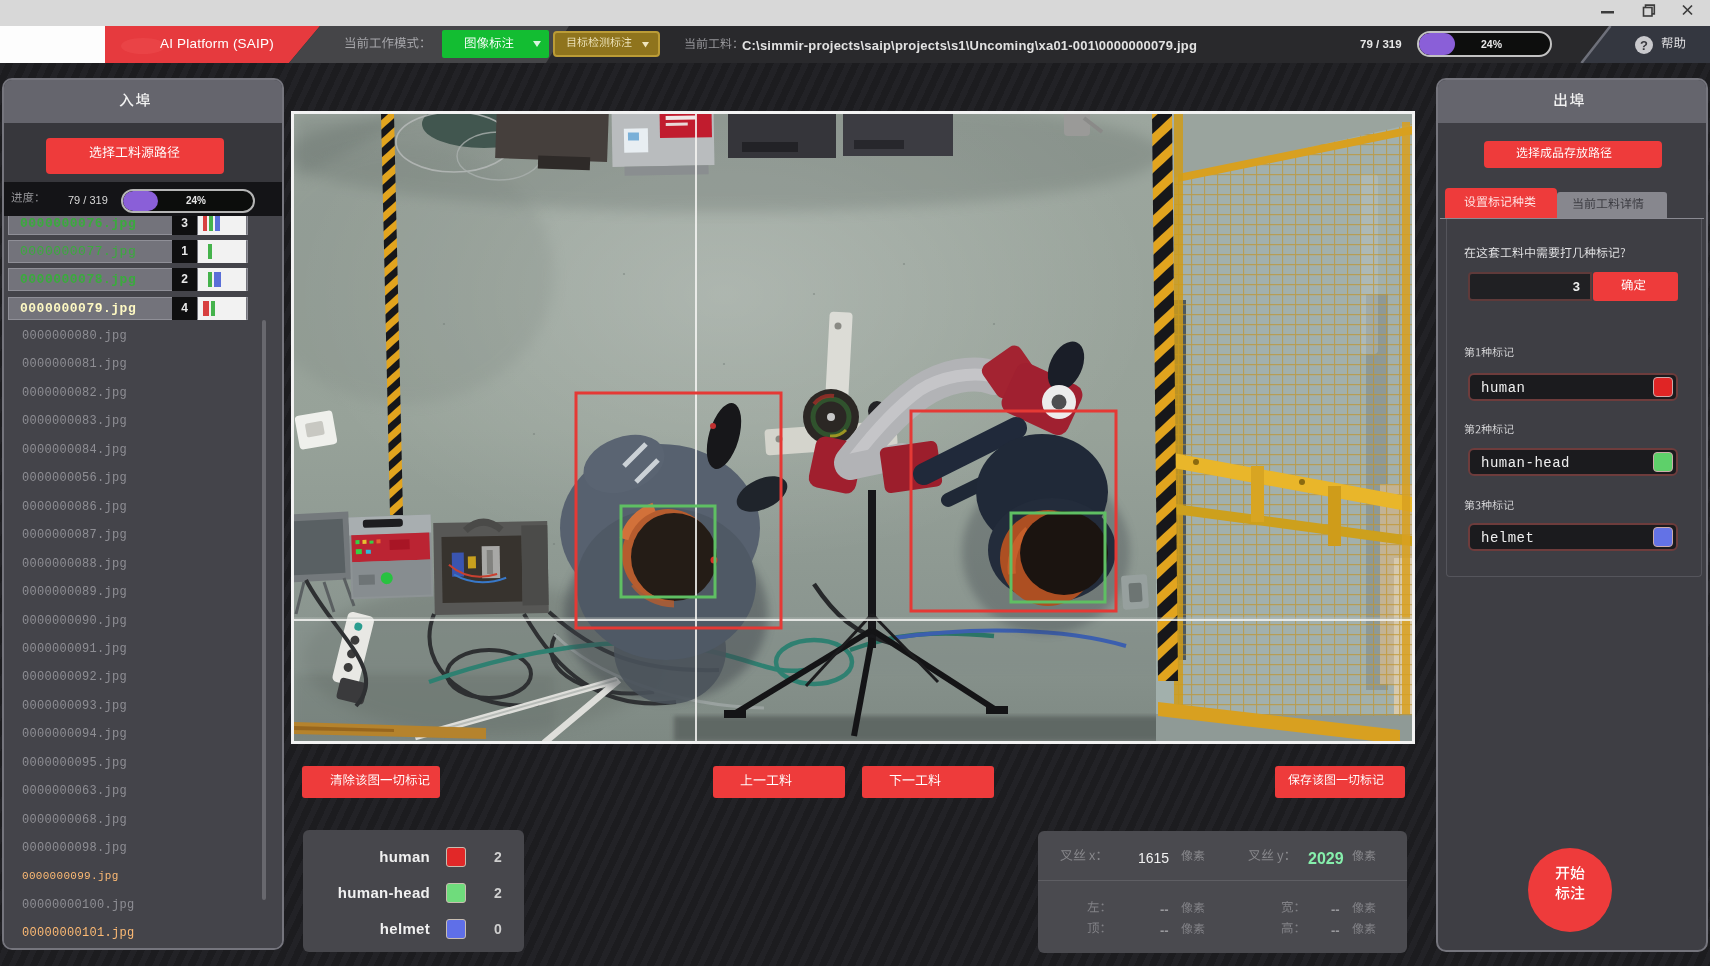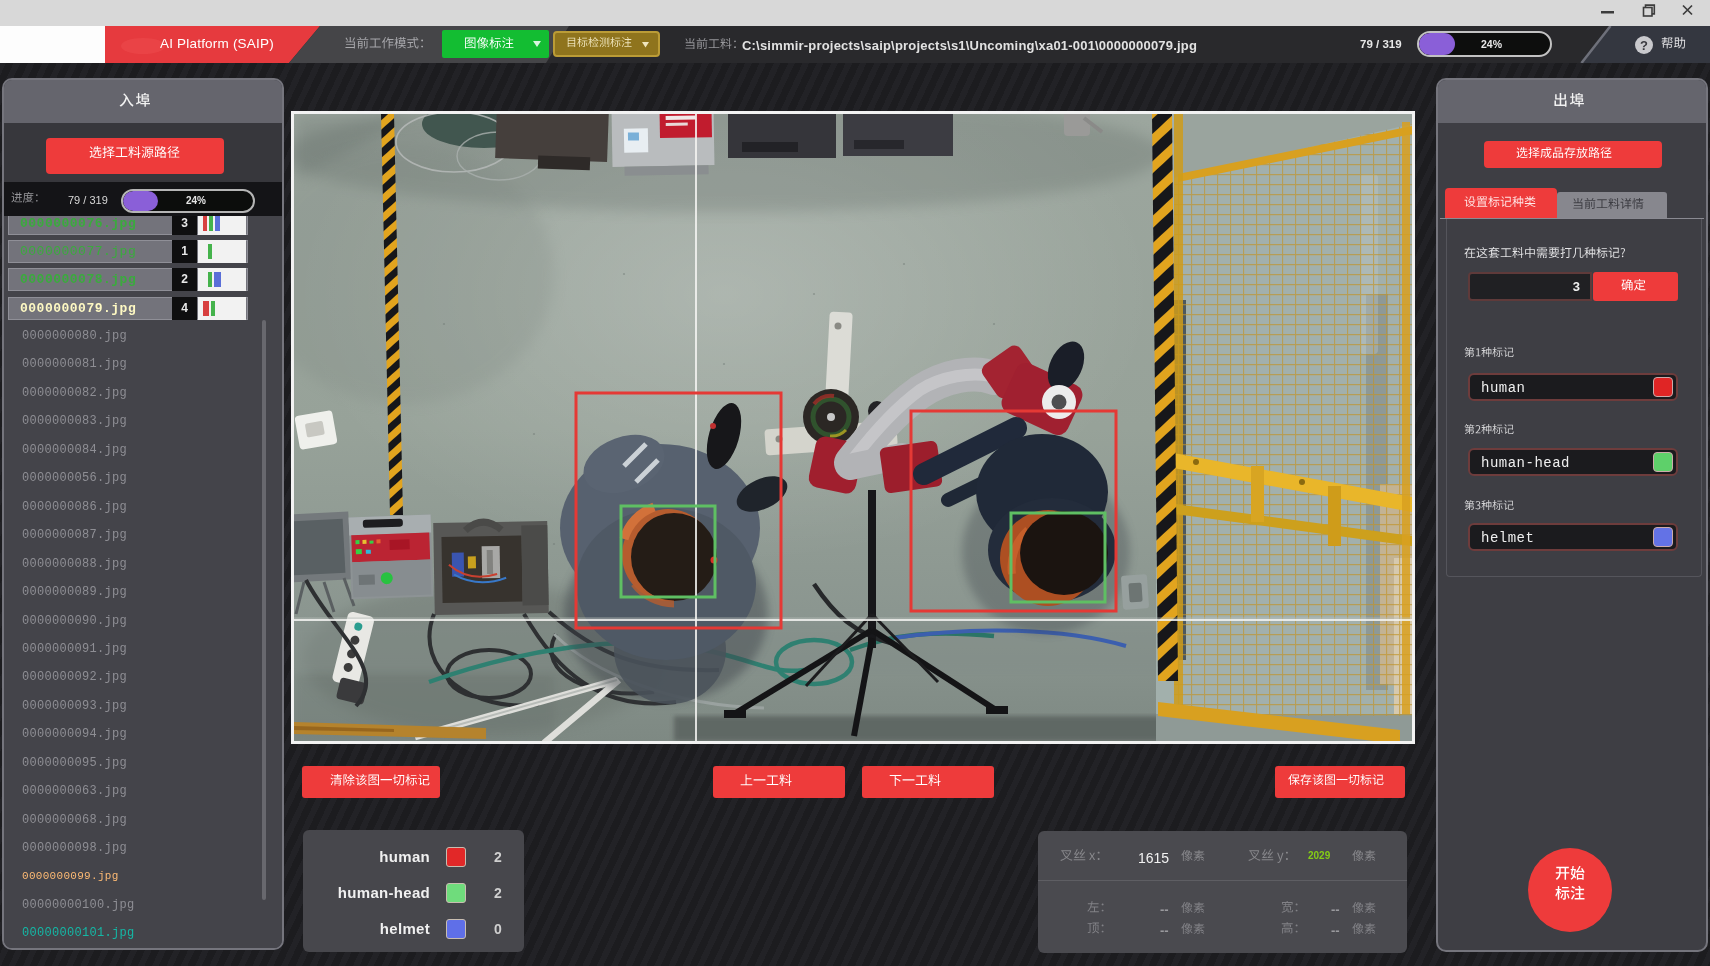--- a/index.html
+++ b/index.html
@@ -129,21 +129,21 @@
     <div class="abs mono" style="left:18px;top:426px;color:#8e8e94;font-size:12px;letter-spacing:.3px">0000000091.jpg</div>
     <div class="abs mono" style="left:18px;top:454px;color:#8e8e94;font-size:12px;letter-spacing:.3px">0000000092.jpg</div>
     <div class="abs mono" style="left:18px;top:483px;color:#8e8e94;font-size:12px;letter-spacing:.3px">0000000093.jpg</div>
     <div class="abs mono" style="left:18px;top:511px;color:#8e8e94;font-size:12px;letter-spacing:.3px">0000000094.jpg</div>
     <div class="abs mono" style="left:18px;top:540px;color:#8e8e94;font-size:12px;letter-spacing:.3px">0000000095.jpg</div>
     <div class="abs mono" style="left:18px;top:568px;color:#8e8e94;font-size:12px;letter-spacing:.3px">0000000063.jpg</div>
     <div class="abs mono" style="left:18px;top:597px;color:#8e8e94;font-size:12px;letter-spacing:.3px">0000000068.jpg</div>
     <div class="abs mono" style="left:18px;top:625px;color:#8e8e94;font-size:12px;letter-spacing:.3px">0000000098.jpg</div>
     <div class="abs mono" style="left:18px;top:654px;color:#fdba74;font-size:11px;letter-spacing:.3px">0000000099.jpg</div>
     <div class="abs mono" style="left:18px;top:682px;color:#8e8e94;font-size:12px;letter-spacing:.3px">00000000100.jpg</div>
-    <div class="abs mono" style="left:18px;top:710px;color:#14b8a6;font-size:12px;letter-spacing:.3px">00000000101.jpg</div>
+    <div class="abs mono" style="left:18px;top:710px;color:#fdba74;font-size:12px;letter-spacing:.3px">00000000101.jpg</div>
     <div class="abs" style="left:258px;top:104px;width:4px;height:580px;background:#68686e;border-radius:2px"></div>
   </div>
 <div class="abs panel" style="left:1436px;top:78px;width:272px;height:874px"></div>
 <div class="abs phead" style="left:1438px;top:80px;width:268px;height:43px;border-radius:8px 8px 0 0"></div>
 <div style="position:absolute;left:1553px;top:93px;line-height:0;"><svg width="35" height="17" viewBox="0 -12.60 35 17" style="overflow:visible">
       <path d="M1.44 -5.14V0.40H11.95V1.24H13.53V-5.16H11.95V-1.00H8.25V-6.02H12.93V-11.34H11.37V-7.41H8.25V-12.64H6.67V-7.41H3.65V-11.34H2.16V-6.02H6.67V-1.00H3.01V-5.14Z M25.43 -12.71C25.33 -12.34 25.12 -11.83 24.91 -11.4H22.48V-3.81H25.43V-2.61H21.27V-1.34H25.43V1.26H26.86V-1.34H30.97V-2.61H26.86V-3.81H30.09V-7.27H23.86V-8.02H29.74V-11.4H26.38C26.59 -11.73 26.82 -12.10 27.01 -12.48ZM23.86 -10.32H28.35V-9.09H23.86ZM23.86 -6.18H28.72V-4.90H23.86ZM16.96 -2.48 17.37 -1.08C18.73 -1.66 20.44 -2.44 22.06 -3.16L21.75 -4.43L20.25 -3.79V-7.75H21.82V-9.09H20.25V-12.57H18.91V-9.09H17.16V-7.75H18.91V-3.25C18.18 -2.95 17.50 -2.68 16.96 -2.48Z" fill="#f2f2f2"></path>
     </svg></div>
 <div class="abs redbtn" style="left:1484px;top:141px;width:178px;height:27px;font-size:12px"></div>
 <div style="position:absolute;left:1516px;top:147px;line-height:0;"><svg width="98" height="13" viewBox="0 -10.08 98 13" style="overflow:visible">
       <path d="M0.73 -9.18C1.42 -8.59 2.24 -7.75 2.59 -7.16L3.33 -7.72C2.95 -8.30 2.12 -9.12 1.41 -9.67ZM5.35 -9.72C5.06 -8.65 4.56 -7.59 3.91 -6.88C4.12 -6.78 4.51 -6.54 4.68 -6.40C4.95 -6.74 5.22 -7.16 5.46 -7.63H7.23V-5.88H3.84V-5.07H6.01C5.80 -3.50 5.31 -2.36 3.51 -1.72C3.70 -1.56 3.97 -1.22 4.06 -0.99C6.08 -1.78 6.68 -3.16 6.91 -5.07H8.14V-2.29C8.14 -1.38 8.35 -1.11 9.25 -1.11C9.43 -1.11 10.24 -1.11 10.42 -1.11C11.18 -1.11 11.42 -1.5 11.50 -3.02C11.25 -3.08 10.88 -3.21 10.71 -3.38C10.68 -2.12 10.63 -1.95 10.33 -1.95C10.16 -1.95 9.50 -1.95 9.38 -1.95C9.07 -1.95 9.03 -1.99 9.03 -2.29V-5.07H11.41V-5.88H8.13V-7.63H10.90V-8.41H8.13V-10.03H7.23V-8.41H5.82C5.97 -8.77 6.10 -9.15 6.21 -9.54ZM3.01 -5.47H0.67V-4.63H2.14V-0.99C1.63 -0.75 1.08 -0.32 0.54 0.18L1.14 0.96C1.82 0.21 2.47 -0.40 2.91 -0.40C3.18 -0.40 3.55 -0.06 4.02 0.22C4.81 0.69 5.80 0.81 7.2 0.81C8.37 0.81 10.40 0.75 11.34 0.69C11.35 0.43 11.49 -0.01 11.59 -0.24C10.40 -0.12 8.58 -0.03 7.21 -0.03C5.94 -0.03 4.93 -0.10 4.18 -0.55C3.61 -0.88 3.33 -1.17 3.01 -1.2Z M14.12 -10.06V-7.66H12.55V-6.82H14.12V-4.27C13.48 -4.08 12.9 -3.91 12.43 -3.78L12.66 -2.90L14.12 -3.37V-0.14C14.12 0.01 14.06 0.06 13.92 0.07C13.77 0.07 13.30 0.08 12.79 0.06C12.91 0.31 13.02 0.68 13.05 0.91C13.82 0.91 14.29 0.9 14.59 0.74C14.89 0.6 15.0 0.34 15.0 -0.14V-3.66L16.39 -4.11L16.27 -4.94L15.0 -4.54V-6.82H16.42V-7.66H15.0V-10.06ZM21.64 -8.62C21.21 -8.00 20.62 -7.45 19.94 -6.97C19.32 -7.45 18.79 -8.00 18.38 -8.62ZM16.75 -9.44V-8.62H17.52C17.96 -7.82 18.55 -7.12 19.24 -6.52C18.31 -5.96 17.25 -5.54 16.23 -5.29C16.40 -5.11 16.62 -4.77 16.71 -4.56C17.80 -4.88 18.92 -5.36 19.92 -6.0C20.85 -5.35 21.94 -4.86 23.13 -4.54C23.25 -4.78 23.50 -5.12 23.68 -5.30C22.56 -5.54 21.52 -5.95 20.64 -6.50C21.58 -7.22 22.39 -8.12 22.90 -9.18L22.36 -9.48L22.21 -9.44ZM19.44 -4.94V-3.88H17.00V-3.07H19.44V-1.83H16.39V-1.02H19.44V0.98H20.34V-1.02H23.48V-1.83H20.34V-3.07H22.62V-3.88H20.34V-4.94Z M30.52 -10.06C30.52 -9.38 30.55 -8.70 30.58 -8.04H25.53V-4.66C25.53 -3.10 25.42 -1.03 24.43 0.44C24.64 0.55 25.03 0.86 25.18 1.04C26.29 -0.54 26.47 -2.96 26.47 -4.65V-4.74H28.66C28.62 -2.67 28.56 -1.90 28.40 -1.72C28.30 -1.62 28.2 -1.59 28.02 -1.59C27.81 -1.59 27.3 -1.59 26.74 -1.65C26.89 -1.42 26.98 -1.06 27.0 -0.81C27.58 -0.78 28.14 -0.78 28.45 -0.80C28.77 -0.84 28.98 -0.92 29.17 -1.15C29.42 -1.47 29.48 -2.49 29.54 -5.19C29.54 -5.31 29.55 -5.58 29.55 -5.58H26.47V-7.16H30.64C30.79 -5.22 31.08 -3.44 31.53 -2.06C30.74 -1.15 29.82 -0.40 28.75 0.15C28.94 0.33 29.26 0.70 29.41 0.9C30.33 0.34 31.16 -0.31 31.89 -1.10C32.44 0.13 33.16 0.87 34.09 0.87C35.01 0.87 35.35 0.27 35.50 -1.77C35.26 -1.86 34.93 -2.06 34.72 -2.26C34.65 -0.67 34.51 -0.04 34.16 -0.04C33.55 -0.04 33.01 -0.73 32.56 -1.90C33.45 -3.06 34.16 -4.42 34.68 -6.0L33.78 -6.22C33.39 -5.01 32.88 -3.92 32.23 -2.96C31.92 -4.12 31.69 -5.55 31.56 -7.16H35.41V-8.04H31.51C31.47 -8.70 31.46 -9.37 31.46 -10.06ZM32.05 -9.48C32.82 -9.08 33.74 -8.47 34.2 -8.04L34.76 -8.66C34.29 -9.07 33.34 -9.66 32.59 -10.03Z M39.62 -8.71H44.41V-6.43H39.62ZM38.74 -9.56V-5.56H45.33V-9.56ZM36.99 -4.28V0.96H37.86V0.31H40.36V0.85H41.26V-4.28ZM37.86 -0.56V-3.43H40.36V-0.56ZM42.58 -4.28V0.96H43.45V0.31H46.18V0.88H47.1V-4.28ZM43.45 -0.56V-3.43H46.18V-0.56Z M55.35 -4.18V-3.19H52.02V-2.35H55.35V-0.12C55.35 0.04 55.32 0.09 55.10 0.10C54.88 0.12 54.16 0.12 53.37 0.09C53.49 0.34 53.61 0.69 53.65 0.94C54.68 0.94 55.35 0.94 55.76 0.81C56.16 0.67 56.26 0.42 56.26 -0.10V-2.35H59.48V-3.19H56.26V-3.88C57.14 -4.44 58.08 -5.18 58.72 -5.90L58.15 -6.34L57.97 -6.3H53.04V-5.47H57.13C56.61 -4.99 55.95 -4.5 55.35 -4.18ZM52.62 -10.08C52.47 -9.56 52.30 -9.03 52.10 -8.50H48.75V-7.64H51.73C50.95 -5.98 49.83 -4.44 48.37 -3.40C48.51 -3.20 48.73 -2.82 48.82 -2.59C49.34 -2.96 49.82 -3.38 50.25 -3.84V0.93H51.16V-4.93C51.79 -5.77 52.29 -6.68 52.72 -7.64H59.26V-8.50H53.08C53.25 -8.95 53.41 -9.40 53.54 -9.85Z M62.47 -9.87C62.7 -9.36 62.97 -8.67 63.08 -8.23L63.91 -8.50C63.79 -8.91 63.51 -9.58 63.26 -10.10ZM60.52 -8.13V-7.29H61.94V-4.8C61.94 -3.09 61.76 -1.2 60.3 0.36C60.51 0.51 60.81 0.75 60.97 0.94C62.56 -0.75 62.80 -2.79 62.80 -4.78V-4.86H64.45C64.36 -1.56 64.28 -0.39 64.08 -0.13C63.99 0.01 63.88 0.03 63.72 0.03C63.52 0.03 63.08 0.03 62.59 -0.01C62.71 0.21 62.79 0.57 62.82 0.82C63.33 0.85 63.84 0.85 64.12 0.81C64.45 0.79 64.64 0.69 64.84 0.42C65.16 0.01 65.23 -1.33 65.30 -5.28C65.31 -5.41 65.31 -5.7 65.31 -5.7H62.80V-7.29H65.85V-8.13ZM67.5 -6.99H69.75C69.51 -5.47 69.15 -4.17 68.60 -3.08C68.07 -4.18 67.70 -5.48 67.46 -6.88ZM67.34 -10.09C66.98 -8.01 66.32 -6.0 65.34 -4.74C65.54 -4.57 65.89 -4.23 66.03 -4.05C66.36 -4.48 66.66 -4.99 66.92 -5.55C67.21 -4.30 67.58 -3.18 68.07 -2.19C67.36 -1.17 66.43 -0.38 65.17 0.20C65.35 0.38 65.61 0.78 65.7 0.98C66.9 0.37 67.83 -0.39 68.55 -1.35C69.20 -0.37 70.00 0.40 71.01 0.93C71.16 0.69 71.44 0.34 71.65 0.16C70.58 -0.32 69.75 -1.14 69.10 -2.17C69.86 -3.46 70.34 -5.05 70.65 -6.99H71.54V-7.83H67.76C67.95 -8.50 68.12 -9.21 68.26 -9.93Z M73.87 -8.78H76.14V-6.67H73.87ZM72.45 -0.50 72.61 0.37C73.88 0.07 75.61 -0.34 77.25 -0.76L77.17 -1.57L75.58 -1.2V-3.34H76.86C77.02 -3.18 77.19 -2.92 77.29 -2.74C77.53 -2.85 77.77 -2.96 78.01 -3.09V0.93H78.85V0.49H81.87V0.9H82.72V-3.07L83.11 -2.89C83.24 -3.13 83.49 -3.48 83.67 -3.64C82.58 -4.05 81.67 -4.69 80.91 -5.42C81.68 -6.32 82.29 -7.39 82.69 -8.64L82.12 -8.89L81.96 -8.85H79.63C79.77 -9.19 79.89 -9.52 80.01 -9.87L79.16 -10.09C78.70 -8.64 77.91 -7.27 76.96 -6.38V-9.57H73.06V-5.88H74.77V-1.00L73.83 -0.79V-4.75H73.06V-0.62ZM78.85 -0.3V-2.61H81.87V-0.3ZM81.56 -8.06C81.25 -7.32 80.83 -6.64 80.34 -6.04C79.83 -6.63 79.44 -7.26 79.15 -7.86L79.26 -8.06ZM78.55 -3.39C79.18 -3.79 79.81 -4.26 80.36 -4.82C80.88 -4.29 81.46 -3.80 82.14 -3.39ZM79.8 -5.44C78.99 -4.63 78.04 -3.99 77.08 -3.57V-4.15H75.58V-5.88H76.96V-6.26C77.17 -6.12 77.47 -5.86 77.60 -5.72C77.98 -6.10 78.36 -6.57 78.69 -7.10C78.99 -6.56 79.35 -6.0 79.8 -5.44Z M87.08 -10.05C86.56 -9.20 85.52 -8.20 84.58 -7.58C84.74 -7.40 84.97 -7.05 85.06 -6.84C86.12 -7.56 87.24 -8.67 87.93 -9.72ZM88.60 -9.44V-8.61H93.21C91.99 -7.03 89.74 -5.71 87.74 -5.05C87.93 -4.87 88.16 -4.53 88.28 -4.32C89.44 -4.74 90.66 -5.34 91.75 -6.09C92.90 -5.59 94.27 -4.87 94.98 -4.39L95.48 -5.13C94.8 -5.56 93.56 -6.16 92.48 -6.63C93.37 -7.34 94.12 -8.17 94.64 -9.10L93.99 -9.48L93.82 -9.44ZM88.60 -3.98V-3.14H91.24V-0.21H87.86V0.62H95.47V-0.21H92.16V-3.14H94.76V-3.98ZM87.28 -7.40C86.61 -6.16 85.48 -4.93 84.43 -4.14C84.57 -3.92 84.82 -3.46 84.91 -3.27C85.33 -3.61 85.75 -4.02 86.17 -4.47V0.96H87.08V-5.56C87.45 -6.06 87.80 -6.57 88.09 -7.09Z" fill="#ffffff"></path>
@@ -465,21 +465,21 @@
     <div style="position:absolute;left:22px;top:18px;line-height:0;"><svg width="50" height="15" viewBox="0 -10.92 50 15" style="overflow:visible">
         <path d="M5.06 -7.50C5.83 -6.87 6.72 -5.97 7.13 -5.39L7.83 -6.00C7.40 -6.59 6.48 -7.44 5.73 -8.04ZM1.23 -9.68V-8.72H2.18C2.98 -6.21 4.14 -4.12 5.77 -2.50C4.21 -1.27 2.36 -0.40 0.38 0.16C0.58 0.36 0.88 0.79 0.98 1.04C2.98 0.42 4.87 -0.50 6.5 -1.83C7.95 -0.62 9.72 0.26 11.90 0.79C12.05 0.53 12.33 0.11 12.54 -0.09C10.43 -0.55 8.69 -1.39 7.27 -2.52C9.06 -4.22 10.45 -6.47 11.23 -9.41L10.56 -9.72L10.45 -9.68ZM3.14 -8.72H10.01C9.28 -6.40 8.07 -4.57 6.53 -3.15C4.99 -4.62 3.88 -6.51 3.14 -8.72Z M13.67 -0.63V0.28H25.29V-0.63ZM14.54 -1.84C14.84 -1.97 15.35 -2.02 19.09 -2.27C19.08 -2.48 19.11 -2.88 19.16 -3.14L15.76 -2.97C17.09 -4.36 18.43 -6.17 19.55 -8.03L18.68 -8.48C18.30 -7.77 17.84 -7.04 17.39 -6.38L15.40 -6.29C16.25 -7.47 17.10 -9.00 17.77 -10.50L16.84 -10.86C16.25 -9.21 15.19 -7.43 14.87 -6.99C14.56 -6.52 14.32 -6.21 14.07 -6.14C14.19 -5.88 14.33 -5.44 14.39 -5.25C14.59 -5.33 14.93 -5.39 16.78 -5.51C16.17 -4.68 15.62 -4.03 15.36 -3.75C14.88 -3.19 14.53 -2.83 14.22 -2.75C14.33 -2.50 14.49 -2.04 14.54 -1.84ZM19.86 -1.92C20.18 -2.04 20.72 -2.10 24.81 -2.32C24.81 -2.53 24.84 -2.93 24.89 -3.19L21.13 -3.02C22.49 -4.39 23.86 -6.13 25.03 -7.94L24.16 -8.41C23.79 -7.74 23.33 -7.07 22.89 -6.44L20.76 -6.37C21.63 -7.52 22.49 -9.03 23.17 -10.51L22.25 -10.88C21.61 -9.24 20.56 -7.50 20.24 -7.05C19.91 -6.59 19.66 -6.29 19.42 -6.22C19.53 -5.97 19.68 -5.52 19.73 -5.33C19.95 -5.40 20.30 -5.46 22.25 -5.59C21.58 -4.73 20.99 -4.05 20.72 -3.78C20.22 -3.25 19.85 -2.89 19.55 -2.82C19.65 -2.57 19.81 -2.11 19.86 -1.92Z M29.10 0.0H30.35L31.30 -1.65C31.55 -2.08 31.77 -2.50 32.01 -2.91H32.08C32.35 -2.50 32.61 -2.08 32.85 -1.65L33.89 0.0H35.19L32.86 -3.56L35.00 -7.05H33.77L32.90 -5.51C32.68 -5.10 32.48 -4.73 32.27 -4.32H32.21C31.98 -4.73 31.73 -5.10 31.52 -5.51L30.57 -7.05H29.28L31.43 -3.67Z M38.63 -6.31C39.15 -6.31 39.62 -6.69 39.62 -7.27C39.62 -7.87 39.15 -8.26 38.63 -8.26C38.11 -8.26 37.64 -7.87 37.64 -7.27C37.64 -6.69 38.11 -6.31 38.63 -6.31ZM38.63 0.05C39.15 0.05 39.62 -0.33 39.62 -0.92C39.62 -1.52 39.15 -1.89 38.63 -1.89C38.11 -1.89 37.64 -1.52 37.64 -0.92C37.64 -0.33 38.11 0.05 38.63 0.05Z" fill="#88888c"></path>
       </svg></div>
     <div class="abs" style="left:100px;top:19px;color:#f2f2f2;font-size:14px;font-weight:normal">1615</div>
     <div style="position:absolute;left:143px;top:19px;line-height:0;"><svg width="26" height="13" viewBox="0 -10.08 26 13" style="overflow:visible">
         <path d="M5.83 -8.52H7.99C7.78 -8.17 7.53 -7.81 7.28 -7.54H5.04C5.32 -7.87 5.59 -8.19 5.83 -8.52ZM5.84 -10.06C5.34 -9.06 4.39 -7.78 3.07 -6.85C3.26 -6.73 3.52 -6.46 3.66 -6.27C3.88 -6.44 4.09 -6.62 4.29 -6.80V-4.95H6.15C5.58 -4.45 4.72 -3.94 3.44 -3.55C3.63 -3.39 3.85 -3.14 3.96 -2.98C5.04 -3.33 5.83 -3.75 6.40 -4.2C6.60 -4.02 6.76 -3.84 6.92 -3.63C6.10 -2.90 4.60 -2.16 3.44 -1.81C3.61 -1.66 3.82 -1.40 3.94 -1.22C5.00 -1.60 6.36 -2.36 7.24 -3.12C7.36 -2.89 7.46 -2.66 7.53 -2.44C6.58 -1.47 4.82 -0.55 3.33 -0.12C3.50 0.03 3.73 0.32 3.86 0.52C5.16 0.08 6.66 -0.75 7.70 -1.69C7.81 -0.93 7.68 -0.28 7.41 -0.03C7.24 0.16 7.06 0.19 6.82 0.19C6.62 0.19 6.34 0.18 6.03 0.14C6.16 0.37 6.24 0.72 6.25 0.92C6.52 0.94 6.79 0.94 7.00 0.94C7.42 0.94 7.74 0.86 8.04 0.54C8.55 0.04 8.72 -1.24 8.32 -2.50L8.91 -2.78C9.34 -1.47 10.09 -0.33 11.05 0.27C11.18 0.06 11.44 -0.25 11.64 -0.40C10.71 -0.91 9.97 -1.94 9.57 -3.10C10.04 -3.34 10.51 -3.61 10.90 -3.86L10.29 -4.44C9.74 -4.04 8.85 -3.50 8.1 -3.12C7.83 -3.68 7.45 -4.22 6.92 -4.64L7.2 -4.95H10.77V-7.54H8.22C8.56 -7.96 8.91 -8.43 9.18 -8.89L8.65 -9.27L8.48 -9.22H6.31L6.70 -9.91ZM5.10 -6.85H7.23C7.17 -6.50 7.05 -6.08 6.75 -5.64H5.10ZM7.98 -6.85H9.94V-5.64H7.64C7.86 -6.08 7.95 -6.50 7.98 -6.85ZM3.14 -10.03C2.50 -8.22 1.46 -6.42 0.34 -5.24C0.51 -5.04 0.78 -4.57 0.86 -4.35C1.22 -4.74 1.57 -5.19 1.90 -5.67V0.92H2.76V-7.05C3.24 -7.92 3.66 -8.85 3.99 -9.78Z M19.63 -1.03C20.65 -0.52 21.93 0.25 22.56 0.76L23.26 0.21C22.58 -0.31 21.28 -1.04 20.29 -1.52ZM15.51 -1.53C14.79 -0.86 13.62 -0.24 12.55 0.18C12.75 0.32 13.09 0.63 13.24 0.79C14.28 0.32 15.51 -0.43 16.34 -1.21ZM14.31 -3.52C14.53 -3.61 14.87 -3.66 17.28 -3.79C16.18 -3.32 15.24 -2.97 14.83 -2.84C14.11 -2.59 13.57 -2.44 13.17 -2.41C13.24 -2.18 13.36 -1.78 13.39 -1.62C13.71 -1.71 14.18 -1.77 17.74 -1.98V-0.09C17.74 0.04 17.7 0.08 17.49 0.09C17.31 0.10 16.66 0.10 15.92 0.08C16.06 0.32 16.21 0.66 16.25 0.92C17.14 0.92 17.74 0.91 18.12 0.78C18.51 0.63 18.62 0.39 18.62 -0.07V-2.02L21.61 -2.19C21.93 -1.92 22.21 -1.64 22.40 -1.41L23.11 -1.90C22.60 -2.47 21.56 -3.25 20.73 -3.78L20.07 -3.34C20.32 -3.18 20.60 -2.98 20.86 -2.79L15.93 -2.55C17.59 -3.09 19.27 -3.79 20.88 -4.65L20.25 -5.23C19.81 -4.98 19.32 -4.72 18.82 -4.48L16.04 -4.34C16.69 -4.62 17.32 -4.94 17.94 -5.32L17.65 -5.55H23.4V-6.27H18.43V-7.05H22.12V-7.74H18.43V-8.50H22.83V-9.20H18.43V-10.09H17.53V-9.20H13.26V-8.50H17.53V-7.74H13.92V-7.05H17.53V-6.27H12.64V-5.55H16.87C16.08 -5.05 15.20 -4.65 14.91 -4.53C14.58 -4.40 14.31 -4.32 14.07 -4.29C14.16 -4.08 14.28 -3.69 14.31 -3.52Z" fill="#88888c"></path>
       </svg></div>
     <div style="position:absolute;left:210px;top:18px;line-height:0;"><svg width="51" height="15" viewBox="0 -10.92 51 15" style="overflow:visible">
         <path d="M5.06 -7.50C5.83 -6.87 6.72 -5.97 7.13 -5.39L7.83 -6.00C7.40 -6.59 6.48 -7.44 5.73 -8.04ZM1.23 -9.68V-8.72H2.18C2.98 -6.21 4.14 -4.12 5.77 -2.50C4.21 -1.27 2.36 -0.40 0.38 0.16C0.58 0.36 0.88 0.79 0.98 1.04C2.98 0.42 4.87 -0.50 6.5 -1.83C7.95 -0.62 9.72 0.26 11.90 0.79C12.05 0.53 12.33 0.11 12.54 -0.09C10.43 -0.55 8.69 -1.39 7.27 -2.52C9.06 -4.22 10.45 -6.47 11.23 -9.41L10.56 -9.72L10.45 -9.68ZM3.14 -8.72H10.01C9.28 -6.40 8.07 -4.57 6.53 -3.15C4.99 -4.62 3.88 -6.51 3.14 -8.72Z M13.67 -0.63V0.28H25.29V-0.63ZM14.54 -1.84C14.84 -1.97 15.35 -2.02 19.09 -2.27C19.08 -2.48 19.11 -2.88 19.16 -3.14L15.76 -2.97C17.09 -4.36 18.43 -6.17 19.55 -8.03L18.68 -8.48C18.30 -7.77 17.84 -7.04 17.39 -6.38L15.40 -6.29C16.25 -7.47 17.10 -9.00 17.77 -10.50L16.84 -10.86C16.25 -9.21 15.19 -7.43 14.87 -6.99C14.56 -6.52 14.32 -6.21 14.07 -6.14C14.19 -5.88 14.33 -5.44 14.39 -5.25C14.59 -5.33 14.93 -5.39 16.78 -5.51C16.17 -4.68 15.62 -4.03 15.36 -3.75C14.88 -3.19 14.53 -2.83 14.22 -2.75C14.33 -2.50 14.49 -2.04 14.54 -1.84ZM19.86 -1.92C20.18 -2.04 20.72 -2.10 24.81 -2.32C24.81 -2.53 24.84 -2.93 24.89 -3.19L21.13 -3.02C22.49 -4.39 23.86 -6.13 25.03 -7.94L24.16 -8.41C23.79 -7.74 23.33 -7.07 22.89 -6.44L20.76 -6.37C21.63 -7.52 22.49 -9.03 23.17 -10.51L22.25 -10.88C21.61 -9.24 20.56 -7.50 20.24 -7.05C19.91 -6.59 19.66 -6.29 19.42 -6.22C19.53 -5.97 19.68 -5.52 19.73 -5.33C19.95 -5.40 20.30 -5.46 22.25 -5.59C21.58 -4.73 20.99 -4.05 20.72 -3.78C20.22 -3.25 19.85 -2.89 19.55 -2.82C19.65 -2.57 19.81 -2.11 19.86 -1.92Z M30.22 3.04C31.62 3.04 32.37 1.97 32.86 0.59L35.51 -7.05H34.35L33.08 -3.14C32.90 -2.50 32.69 -1.79 32.51 -1.14H32.44C32.20 -1.80 31.96 -2.52 31.74 -3.14L30.31 -7.05H29.08L31.91 0.01L31.75 0.54C31.46 1.41 30.96 2.06 30.17 2.06C29.97 2.06 29.77 2.00 29.62 1.95L29.39 2.89C29.61 2.98 29.9 3.04 30.22 3.04Z M38.93 -6.31C39.45 -6.31 39.92 -6.69 39.92 -7.27C39.92 -7.87 39.45 -8.26 38.93 -8.26C38.41 -8.26 37.94 -7.87 37.94 -7.27C37.94 -6.69 38.41 -6.31 38.93 -6.31ZM38.93 0.05C39.45 0.05 39.92 -0.33 39.92 -0.92C39.92 -1.52 39.45 -1.89 38.93 -1.89C38.41 -1.89 37.94 -1.52 37.94 -0.92C37.94 -0.33 38.41 0.05 38.93 0.05Z" fill="#88888c"></path>
       </svg></div>
-    <div class="abs" style="left:270px;top:19px;color:#84cc16;font-size:10px;font-weight:bold">2029</div>
+    <div class="abs" style="left:270px;top:19px;color:#86efac;font-size:16px;font-weight:bold">2029</div>
     <div style="position:absolute;left:314px;top:19px;line-height:0;"><svg width="26" height="13" viewBox="0 -10.08 26 13" style="overflow:visible">
         <path d="M5.83 -8.52H7.99C7.78 -8.17 7.53 -7.81 7.28 -7.54H5.04C5.32 -7.87 5.59 -8.19 5.83 -8.52ZM5.84 -10.06C5.34 -9.06 4.39 -7.78 3.07 -6.85C3.26 -6.73 3.52 -6.46 3.66 -6.27C3.88 -6.44 4.09 -6.62 4.29 -6.80V-4.95H6.15C5.58 -4.45 4.72 -3.94 3.44 -3.55C3.63 -3.39 3.85 -3.14 3.96 -2.98C5.04 -3.33 5.83 -3.75 6.40 -4.2C6.60 -4.02 6.76 -3.84 6.92 -3.63C6.10 -2.90 4.60 -2.16 3.44 -1.81C3.61 -1.66 3.82 -1.40 3.94 -1.22C5.00 -1.60 6.36 -2.36 7.24 -3.12C7.36 -2.89 7.46 -2.66 7.53 -2.44C6.58 -1.47 4.82 -0.55 3.33 -0.12C3.50 0.03 3.73 0.32 3.86 0.52C5.16 0.08 6.66 -0.75 7.70 -1.69C7.81 -0.93 7.68 -0.28 7.41 -0.03C7.24 0.16 7.06 0.19 6.82 0.19C6.62 0.19 6.34 0.18 6.03 0.14C6.16 0.37 6.24 0.72 6.25 0.92C6.52 0.94 6.79 0.94 7.00 0.94C7.42 0.94 7.74 0.86 8.04 0.54C8.55 0.04 8.72 -1.24 8.32 -2.50L8.91 -2.78C9.34 -1.47 10.09 -0.33 11.05 0.27C11.18 0.06 11.44 -0.25 11.64 -0.40C10.71 -0.91 9.97 -1.94 9.57 -3.10C10.04 -3.34 10.51 -3.61 10.90 -3.86L10.29 -4.44C9.74 -4.04 8.85 -3.50 8.1 -3.12C7.83 -3.68 7.45 -4.22 6.92 -4.64L7.2 -4.95H10.77V-7.54H8.22C8.56 -7.96 8.91 -8.43 9.18 -8.89L8.65 -9.27L8.48 -9.22H6.31L6.70 -9.91ZM5.10 -6.85H7.23C7.17 -6.50 7.05 -6.08 6.75 -5.64H5.10ZM7.98 -6.85H9.94V-5.64H7.64C7.86 -6.08 7.95 -6.50 7.98 -6.85ZM3.14 -10.03C2.50 -8.22 1.46 -6.42 0.34 -5.24C0.51 -5.04 0.78 -4.57 0.86 -4.35C1.22 -4.74 1.57 -5.19 1.90 -5.67V0.92H2.76V-7.05C3.24 -7.92 3.66 -8.85 3.99 -9.78Z M19.63 -1.03C20.65 -0.52 21.93 0.25 22.56 0.76L23.26 0.21C22.58 -0.31 21.28 -1.04 20.29 -1.52ZM15.51 -1.53C14.79 -0.86 13.62 -0.24 12.55 0.18C12.75 0.32 13.09 0.63 13.24 0.79C14.28 0.32 15.51 -0.43 16.34 -1.21ZM14.31 -3.52C14.53 -3.61 14.87 -3.66 17.28 -3.79C16.18 -3.32 15.24 -2.97 14.83 -2.84C14.11 -2.59 13.57 -2.44 13.17 -2.41C13.24 -2.18 13.36 -1.78 13.39 -1.62C13.71 -1.71 14.18 -1.77 17.74 -1.98V-0.09C17.74 0.04 17.7 0.08 17.49 0.09C17.31 0.10 16.66 0.10 15.92 0.08C16.06 0.32 16.21 0.66 16.25 0.92C17.14 0.92 17.74 0.91 18.12 0.78C18.51 0.63 18.62 0.39 18.62 -0.07V-2.02L21.61 -2.19C21.93 -1.92 22.21 -1.64 22.40 -1.41L23.11 -1.90C22.60 -2.47 21.56 -3.25 20.73 -3.78L20.07 -3.34C20.32 -3.18 20.60 -2.98 20.86 -2.79L15.93 -2.55C17.59 -3.09 19.27 -3.79 20.88 -4.65L20.25 -5.23C19.81 -4.98 19.32 -4.72 18.82 -4.48L16.04 -4.34C16.69 -4.62 17.32 -4.94 17.94 -5.32L17.65 -5.55H23.4V-6.27H18.43V-7.05H22.12V-7.74H18.43V-8.50H22.83V-9.20H18.43V-10.09H17.53V-9.20H13.26V-8.50H17.53V-7.74H13.92V-7.05H17.53V-6.27H12.64V-5.55H16.87C16.08 -5.05 15.20 -4.65 14.91 -4.53C14.58 -4.40 14.31 -4.32 14.07 -4.29C14.16 -4.08 14.28 -3.69 14.31 -3.52Z" fill="#88888c"></path>
       </svg></div>
     <div class="abs" style="left:0;top:49px;width:369px;height:1px;background:#5e5e63"></div>
     <div style="position:absolute;left:49px;top:70px;line-height:0;"><svg width="27" height="14" viewBox="0 -10.50 27 14" style="overflow:visible">
         <path d="M4.62 -10.5C4.51 -9.76 4.37 -9.0 4.2 -8.23H0.83V-7.33H3.98C3.31 -4.71 2.21 -2.17 0.35 -0.48C0.55 -0.31 0.83 0.03 0.98 0.25C2.45 -1.11 3.46 -2.91 4.2 -4.87V-4.03H7.0V-0.27H2.90V0.63H11.86V-0.27H7.95V-4.03H11.3V-4.93H4.22C4.51 -5.71 4.75 -6.52 4.96 -7.33H11.62V-8.23H5.17C5.33 -8.95 5.47 -9.66 5.60 -10.36Z M15.62 -6.07C16.12 -6.07 16.57 -6.43 16.57 -7.0C16.57 -7.57 16.12 -7.95 15.62 -7.95C15.12 -7.95 14.67 -7.57 14.67 -7.0C14.67 -6.43 15.12 -6.07 15.62 -6.07ZM15.62 0.05C16.12 0.05 16.57 -0.32 16.57 -0.88C16.57 -1.46 16.12 -1.82 15.62 -1.82C15.12 -1.82 14.67 -1.46 14.67 -0.88C14.67 -0.32 15.12 0.05 15.62 0.05Z" fill="#828287"></path>
       </svg></div>
     <div class="abs" style="left:122px;top:71px;color:#9a9a9e;font-size:13px;font-weight:bold">--</div>
     <div style="position:absolute;left:143px;top:71px;line-height:0;"><svg width="26" height="13" viewBox="0 -10.08 26 13" style="overflow:visible">
         <path d="M5.83 -8.52H7.99C7.78 -8.17 7.53 -7.81 7.28 -7.54H5.04C5.32 -7.87 5.59 -8.19 5.83 -8.52ZM5.84 -10.06C5.34 -9.06 4.39 -7.78 3.07 -6.85C3.26 -6.73 3.52 -6.46 3.66 -6.27C3.88 -6.44 4.09 -6.62 4.29 -6.80V-4.95H6.15C5.58 -4.45 4.72 -3.94 3.44 -3.55C3.63 -3.39 3.85 -3.14 3.96 -2.98C5.04 -3.33 5.83 -3.75 6.40 -4.2C6.60 -4.02 6.76 -3.84 6.92 -3.63C6.10 -2.90 4.60 -2.16 3.44 -1.81C3.61 -1.66 3.82 -1.40 3.94 -1.22C5.00 -1.60 6.36 -2.36 7.24 -3.12C7.36 -2.89 7.46 -2.66 7.53 -2.44C6.58 -1.47 4.82 -0.55 3.33 -0.12C3.50 0.03 3.73 0.32 3.86 0.52C5.16 0.08 6.66 -0.75 7.70 -1.69C7.81 -0.93 7.68 -0.28 7.41 -0.03C7.24 0.16 7.06 0.19 6.82 0.19C6.62 0.19 6.34 0.18 6.03 0.14C6.16 0.37 6.24 0.72 6.25 0.92C6.52 0.94 6.79 0.94 7.00 0.94C7.42 0.94 7.74 0.86 8.04 0.54C8.55 0.04 8.72 -1.24 8.32 -2.50L8.91 -2.78C9.34 -1.47 10.09 -0.33 11.05 0.27C11.18 0.06 11.44 -0.25 11.64 -0.40C10.71 -0.91 9.97 -1.94 9.57 -3.10C10.04 -3.34 10.51 -3.61 10.90 -3.86L10.29 -4.44C9.74 -4.04 8.85 -3.50 8.1 -3.12C7.83 -3.68 7.45 -4.22 6.92 -4.64L7.2 -4.95H10.77V-7.54H8.22C8.56 -7.96 8.91 -8.43 9.18 -8.89L8.65 -9.27L8.48 -9.22H6.31L6.70 -9.91ZM5.10 -6.85H7.23C7.17 -6.50 7.05 -6.08 6.75 -5.64H5.10ZM7.98 -6.85H9.94V-5.64H7.64C7.86 -6.08 7.95 -6.50 7.98 -6.85ZM3.14 -10.03C2.50 -8.22 1.46 -6.42 0.34 -5.24C0.51 -5.04 0.78 -4.57 0.86 -4.35C1.22 -4.74 1.57 -5.19 1.90 -5.67V0.92H2.76V-7.05C3.24 -7.92 3.66 -8.85 3.99 -9.78Z M19.63 -1.03C20.65 -0.52 21.93 0.25 22.56 0.76L23.26 0.21C22.58 -0.31 21.28 -1.04 20.29 -1.52ZM15.51 -1.53C14.79 -0.86 13.62 -0.24 12.55 0.18C12.75 0.32 13.09 0.63 13.24 0.79C14.28 0.32 15.51 -0.43 16.34 -1.21ZM14.31 -3.52C14.53 -3.61 14.87 -3.66 17.28 -3.79C16.18 -3.32 15.24 -2.97 14.83 -2.84C14.11 -2.59 13.57 -2.44 13.17 -2.41C13.24 -2.18 13.36 -1.78 13.39 -1.62C13.71 -1.71 14.18 -1.77 17.74 -1.98V-0.09C17.74 0.04 17.7 0.08 17.49 0.09C17.31 0.10 16.66 0.10 15.92 0.08C16.06 0.32 16.21 0.66 16.25 0.92C17.14 0.92 17.74 0.91 18.12 0.78C18.51 0.63 18.62 0.39 18.62 -0.07V-2.02L21.61 -2.19C21.93 -1.92 22.21 -1.64 22.40 -1.41L23.11 -1.90C22.60 -2.47 21.56 -3.25 20.73 -3.78L20.07 -3.34C20.32 -3.18 20.60 -2.98 20.86 -2.79L15.93 -2.55C17.59 -3.09 19.27 -3.79 20.88 -4.65L20.25 -5.23C19.81 -4.98 19.32 -4.72 18.82 -4.48L16.04 -4.34C16.69 -4.62 17.32 -4.94 17.94 -5.32L17.65 -5.55H23.4V-6.27H18.43V-7.05H22.12V-7.74H18.43V-8.50H22.83V-9.20H18.43V-10.09H17.53V-9.20H13.26V-8.50H17.53V-7.74H13.92V-7.05H17.53V-6.27H12.64V-5.55H16.87C16.08 -5.05 15.20 -4.65 14.91 -4.53C14.58 -4.40 14.31 -4.32 14.07 -4.29C14.16 -4.08 14.28 -3.69 14.31 -3.52Z" fill="#828287"></path>

